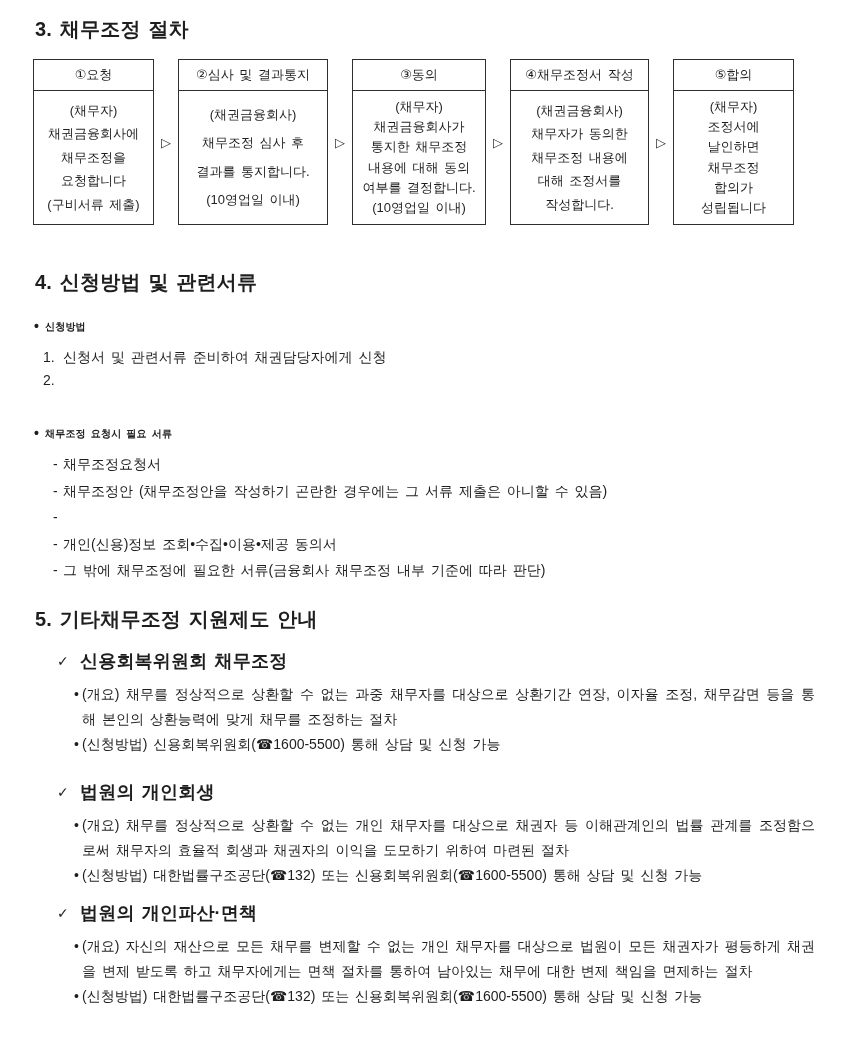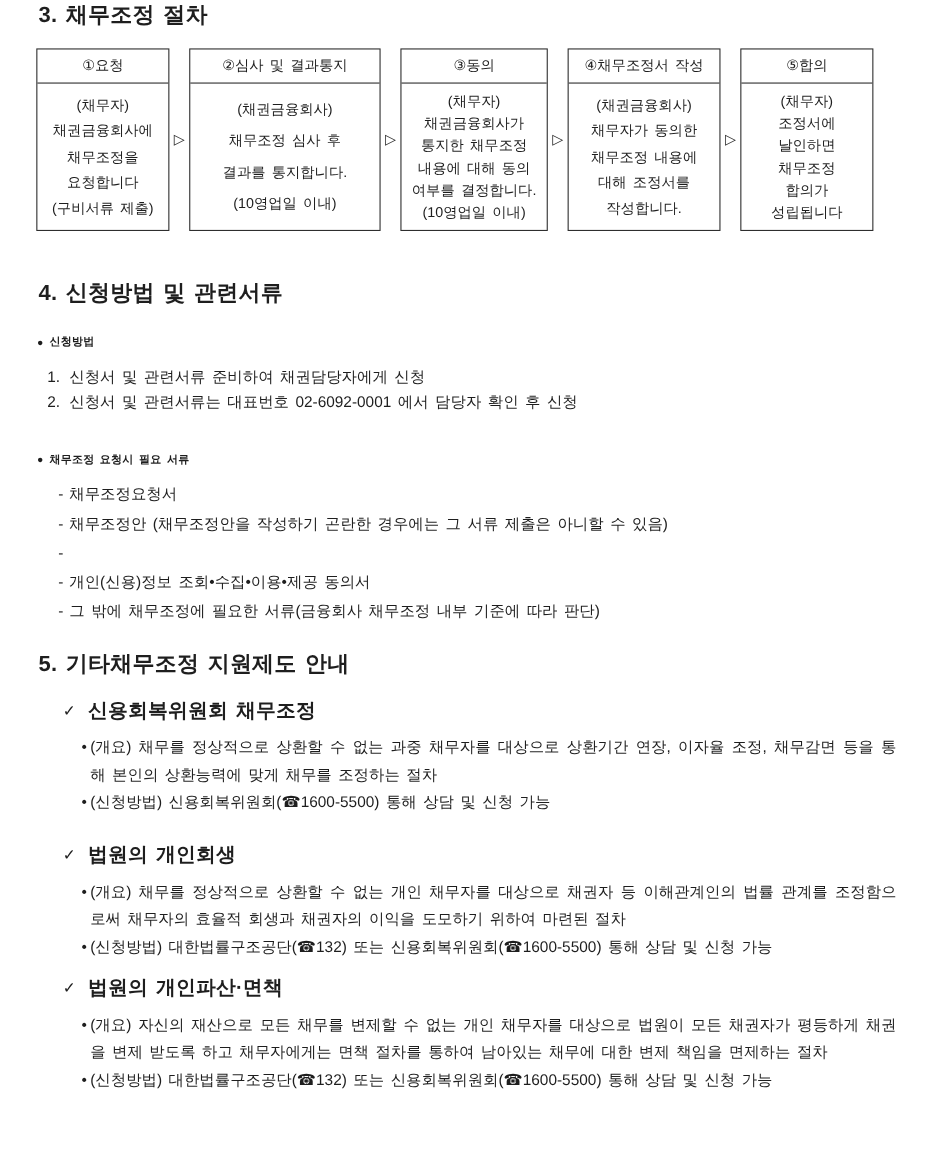--- a/index.html
+++ b/index.html
@@ -5,28 +5,28 @@
   html,body{margin:0;padding:0;}
   body{
     width:841px;height:1047px;background:#ffffff;color:#1e1e1e;
     font-family:"Liberation Sans","DejaVu Sans",sans-serif;
     overflow:hidden;word-spacing:2px;
   }
   .page{position:relative;width:841px;height:1047px;background:#fff;}
 
   
   .sec-title{font-size:20px;font-weight:bold;line-height:26px;margin-left:35px;letter-spacing:.2px;}
-  #t3{padding-top:1px;}
+  #t3{padding-top:16px;}
   #t4{margin-top:44px;}
   #t5{margin-top:22px;}
 
   
   .flow{margin:17px 0 0 33px;width:761px;height:166px;display:flex;align-items:stretch;}
   .fbox{border:1.6px solid #2e2e2e;background:#fff;box-sizing:border-box;display:flex;flex-direction:column;}
-  .w1{width:121px}.w2{width:174px}.w3{width:134px}.w4{width:139px}.w5{width:121px}
+  .w1{width:121px}.w2{width:150px}.w3{width:134px}.w4{width:139px}.w5{width:121px}
   .fhead{min-height:30px;border-bottom:1.6px solid #2e2e2e;display:flex;align-items:center;justify-content:center;font-size:13px;white-space:nowrap;}
   .fbody{flex:1;display:flex;flex-direction:column;justify-content:space-evenly;padding:5px 1px;}
   .fline{display:block;text-align:center;font-size:13px;white-space:nowrap;}
   .farrow{flex:1;display:flex;align-items:center;justify-content:center;font-size:13px;color:#2e2e2e;}
 
   
   .brow{display:flex;margin-left:34px;}
   .brow .bdot{width:11px;font-size:14px;font-weight:bold;line-height:19px;}
   .brow .bhead{font-size:10px;font-weight:bold;line-height:19px;letter-spacing:.2px;}
   #method-heading{margin-top:22px;}
@@ -126,21 +126,20 @@
     <span class="bdot">•</span>
     <span class="bhead">신청방법</span>
   </div>
   <div class="numlist">
     <div class="numrow">
       <span class="num">1.</span>
       <span class="txt">신청서 및 관련서류 준비하여 채권담당자에게 신청</span>
     </div>
     <div class="numrow">
       <span class="num">2.</span>
-      <span class="txt">신청서 및 관련서류는 대표번호 02-6092-0001 에서 담당자 확인 후 신청</span>
     </div>
   </div>
 
   <div class="brow" id="docs-heading">
     <span class="bdot">•</span>
     <span class="bhead">채무조정 요청시 필요 서류</span>
   </div>
   <div class="dashlist">
     <div class="dashrow">
       <span class="dash">-</span>

